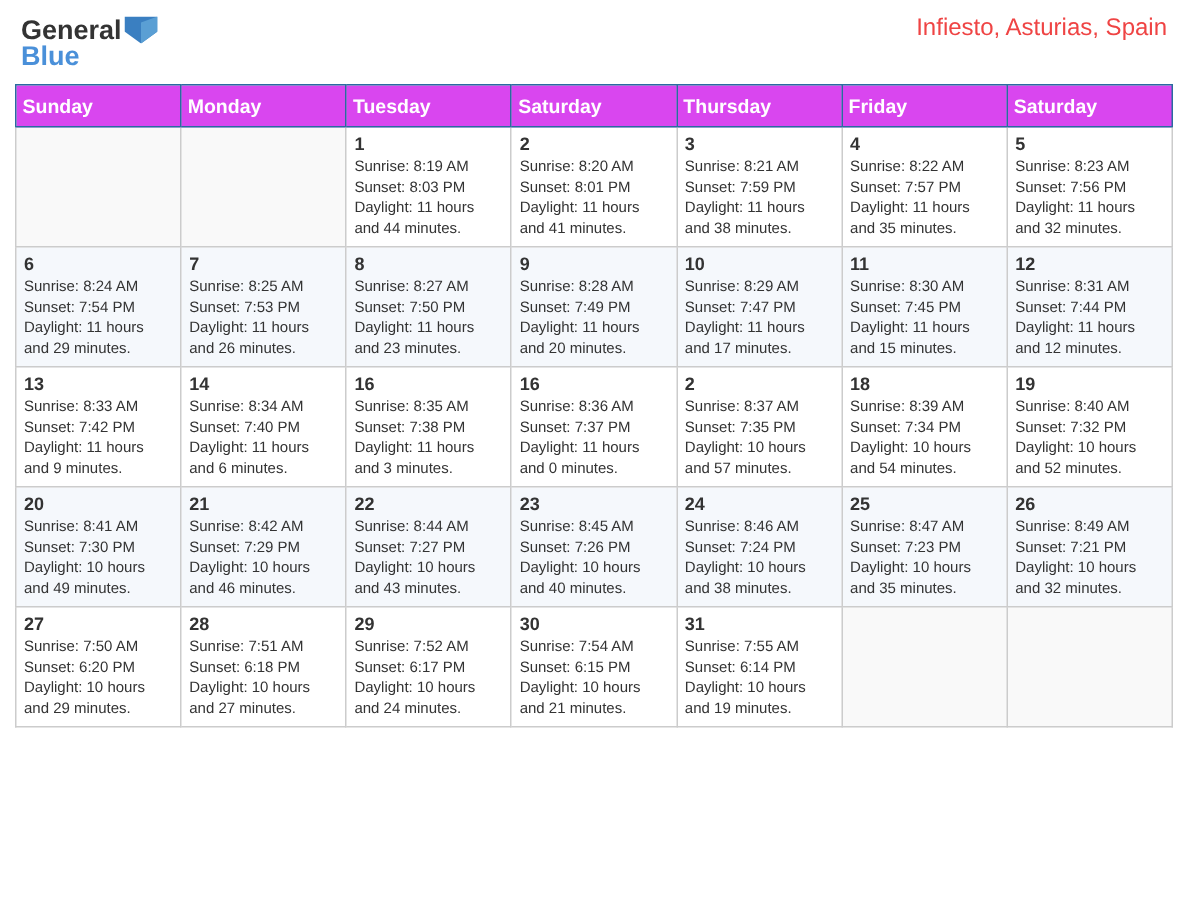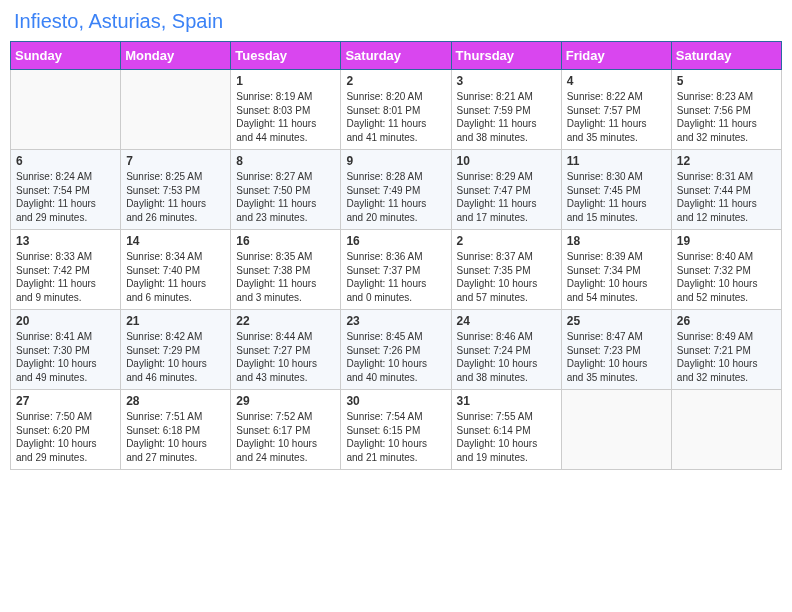--- a/index.html
+++ b/index.html
@@ -35,22 +35,22 @@
     .title-block {
       text-align: right;
     }
     .month-title {
       font-size: 36px;
       font-weight: bold;
       color: #333;
       line-height: 1.1;
     }
     .location {
-      font-size: 20px;
-      color: #3b82f6;
+      font-size: 16px;
+      color: #ef4444;
     }
     .calendar {
       width: 100%;
       border-collapse: collapse;
       border: 1px solid #ccc;
     }
     .calendar th {
       background: #d946ef;
       color: #fff;
       font-size: 13px;
@@ -88,20 +88,32 @@
       color: #333;
     }
     .empty-cell {
       background: #f9f9f9 !important;
     }
   </style>
 </head>
 <body>
 
 <div class="header">
+  <div class="logo">
+    <div style="display:flex;flex-direction:column;align-items:flex-start;">
+      <div style="display:flex;align-items:center;">
+        <span class="logo-text-general">General</span>
+        <svg width="22" height="18" viewBox="0 0 22 18" style="margin-left:2px;margin-top:-2px;">
+          <polygon points="0,0 22,0 22,10 11,18 0,10" fill="#3a7fc1"></polygon>
+          <polygon points="11,4 22,0 22,10 11,18" fill="#5a9fd4"></polygon>
+        </svg>
+      </div>
+      <span class="logo-text-blue" style="margin-top:-4px;">Blue</span>
+    </div>
+  </div>
   <div class="title-block">
     <div class="location">Infiesto, Asturias, Spain</div>
   </div>
 </div>
 
 <table class="calendar">
   <thead>
     <tr>
     <th>Sunday</th>
         <th>Monday</th>

